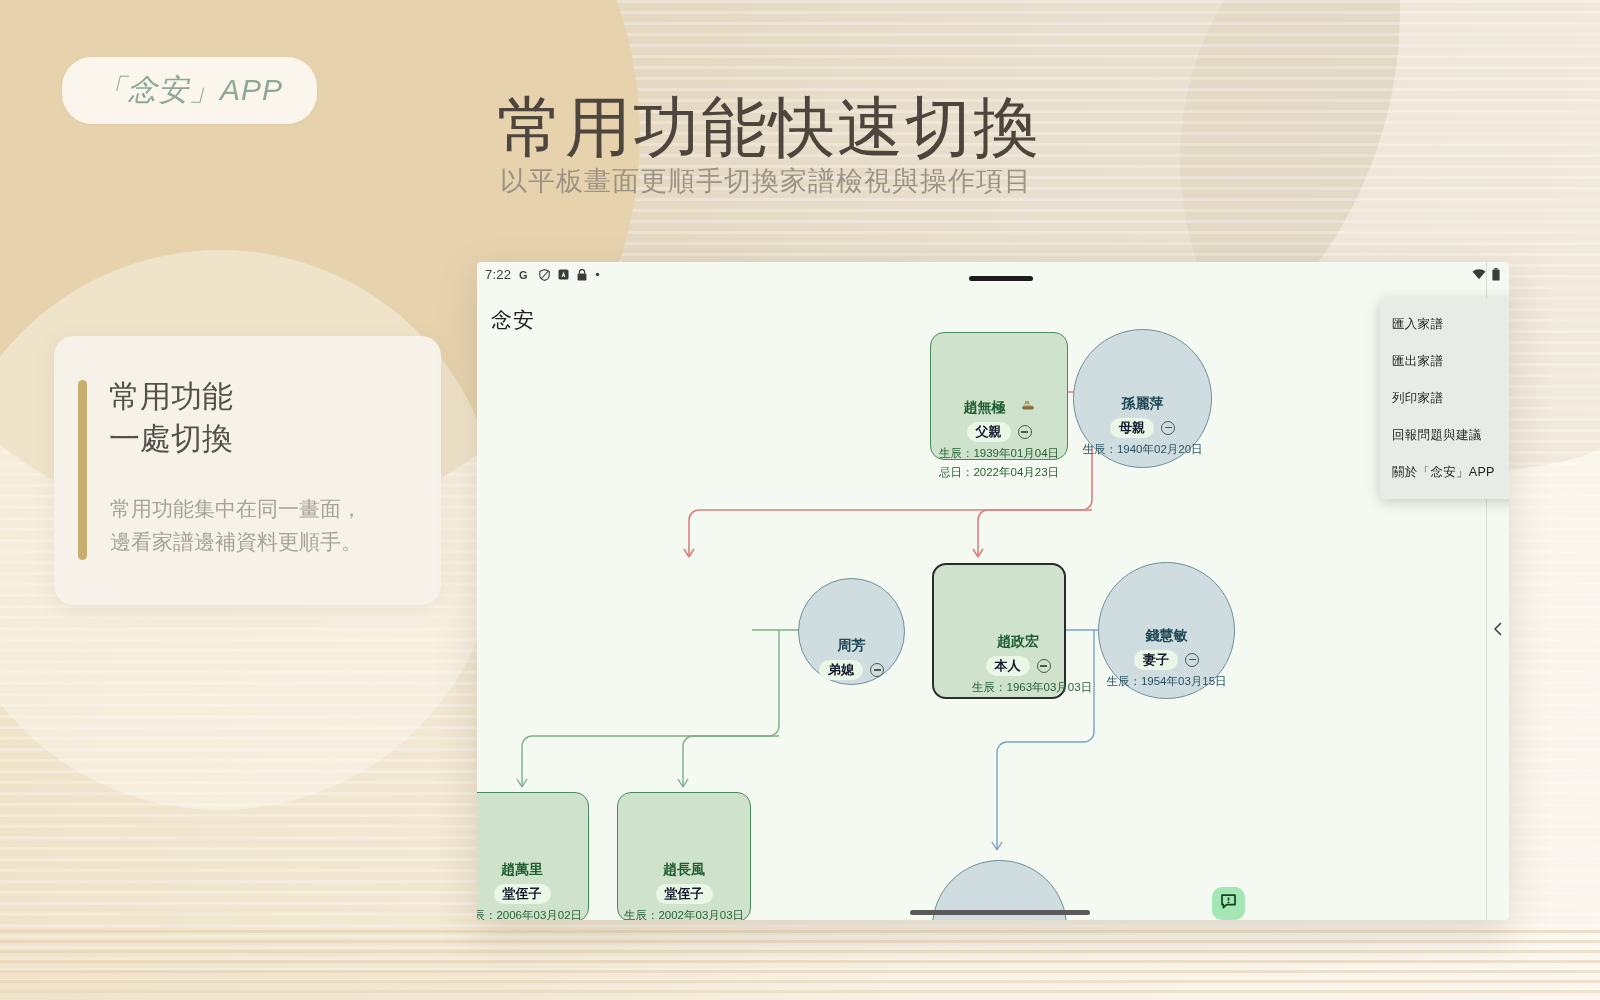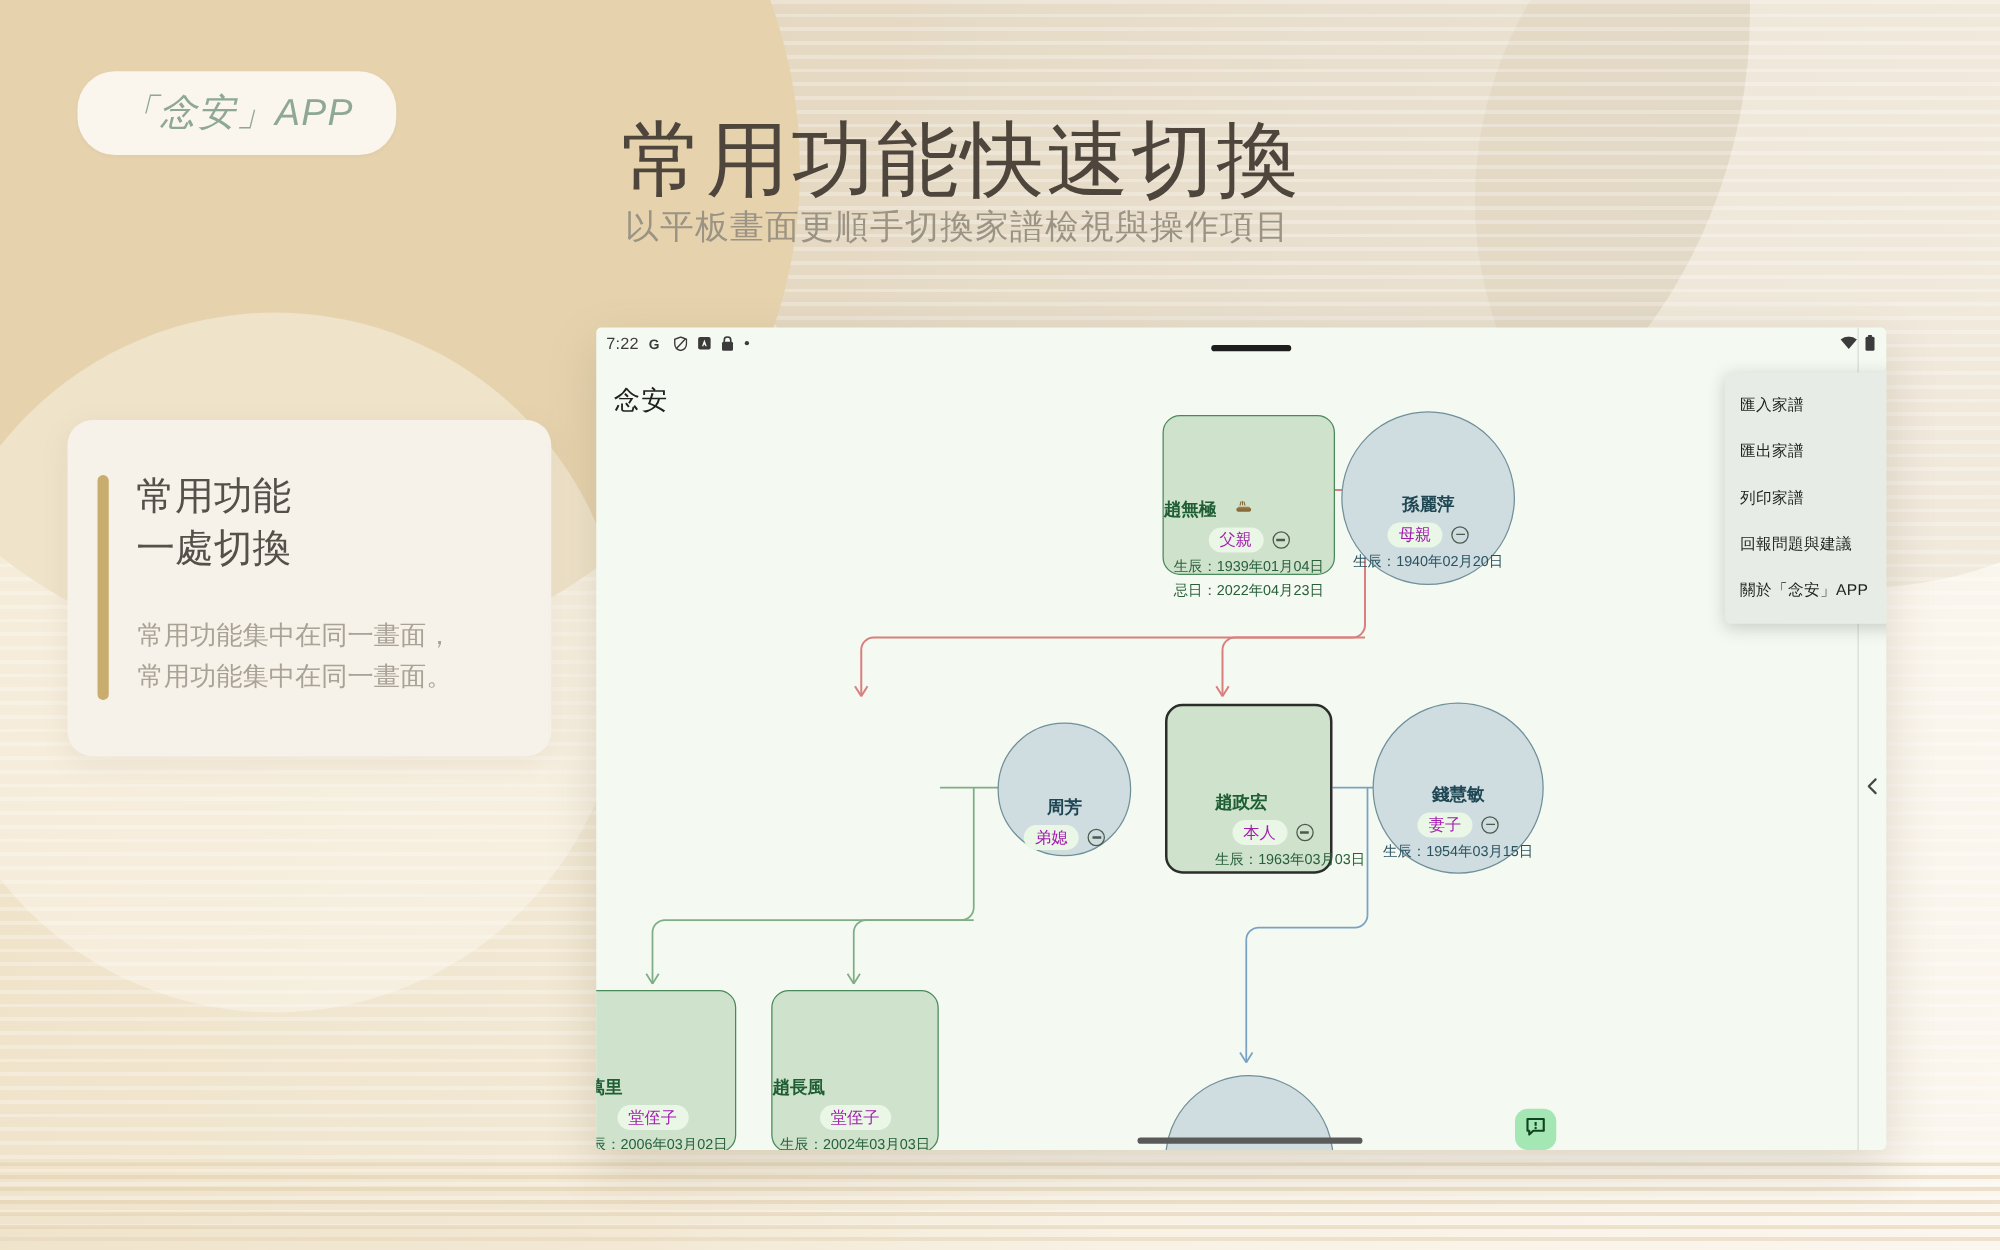--- a/index.html
+++ b/index.html
@@ -67,23 +67,23 @@
   .drag-pill { position:absolute; left:492px; top:14px; width:64px; height:5px; border-radius:3px; background:#1d1d1d; }
   .app-name { position:absolute; left:14px; top:44px; font-size:21px; color:#20201f; letter-spacing:1px; }
 
   
   .canvas { position:absolute; left:0; top:70px; right:0; bottom:0; }
   .edges { position:absolute; left:0; top:0; width:1032px; height:590px; }
 
   
   .node { position:absolute; }
   .node .photo { width:38px; height:48px; border-radius:2px; overflow:hidden; display:block; margin:0 auto; }
-  .node .nm { font-size:14px; font-weight:bold; text-align:center; margin-top:6px; white-space:nowrap; display:flex; align-items:center; gap:15px; }
+  .node .nm { font-size:14px; font-weight:bold; text-align:center; margin-top:6px; white-space:nowrap; display:flex; align-items:center; justify-content:center; gap:15px; }
   .node .rolerow { display:flex; align-items:center; justify-content:center; gap:7px; margin-top:5px; }
-  .node .role { font-size:13px; padding:1px 9px; border-radius:10px; background:#eaf6e6; color:#a21caf; white-space:nowrap; }
+  .node .role { font-size:13px; padding:1px 9px; border-radius:10px; background:#eaf6e6; color:#0f172a; white-space:nowrap;font-weight:bold; }
   .node .minus { width:14px; height:14px; border-radius:50%; border:1.3px solid #4b5a4c; display:inline-flex; align-items:center; justify-content:center; }
   .node .minus i { width:7px; height:1.4px; background:#4b5a4c; display:block; }
   .node .dt { font-size:11.5px; text-align:center; margin-top:4px; white-space:nowrap; }
 
   .rect { background:#cfe2cc; border:1.6px solid #49895c; border-radius:14px; }
   .rect.sel { border:2.4px solid #2a2d2a;padding-left:38px; }
   .rect .nm { color:#1f5e34; }
   .rect .dt { color:#28603a; }
   .circ { background:#cfdde0; border:1.3px solid #6f8f99; border-radius:50%; display:flex; flex-direction:column; align-items:center; justify-content:center; }
   .circ .nm { color:#1e4653; }
@@ -129,21 +129,21 @@
 <div class="head-sub">以平板畫面更順手切換家譜檢視與操作項目</div>
 
 <div class="info-card">
   <div class="info-bar"></div>
   <div class="info-head">
     <div>常用功能</div>
     <div>一處切換</div>
   </div>
   <div class="info-body">
     <div>常用功能集中在同一畫面，</div>
-    <div>常用功能集中在同一畫面。</div>
+    <div>邊看家譜邊補資料更順手。</div>
   </div>
 </div>
 
 <div class="tablet">
 
   <div class="status-bar">
     <div class="status-left">
       <span class="t">7:22</span>
       <span class="sb-ico">
         <svg width="12" height="12" viewBox="0 0 12 12">

